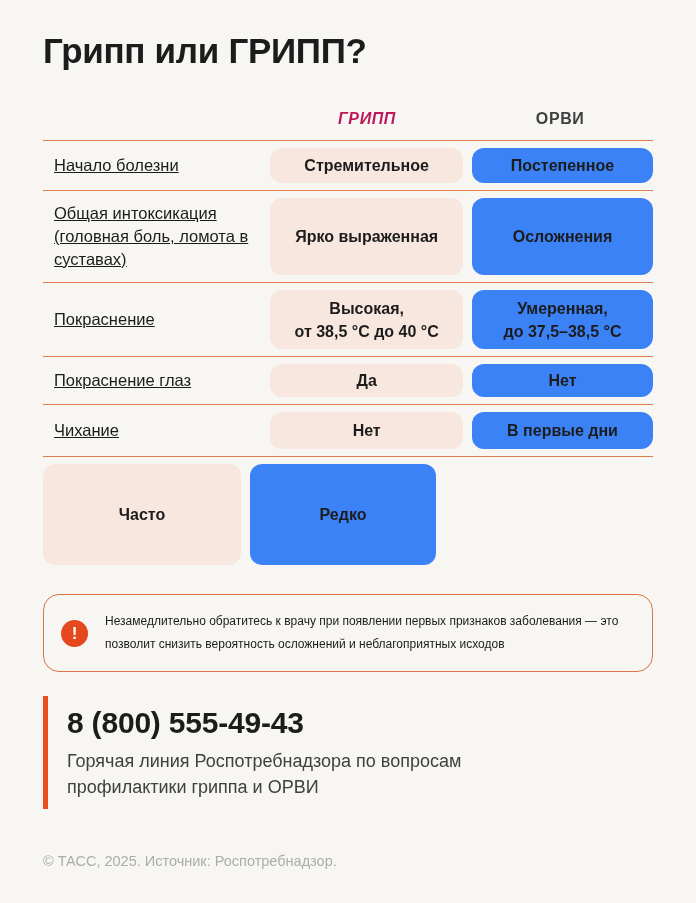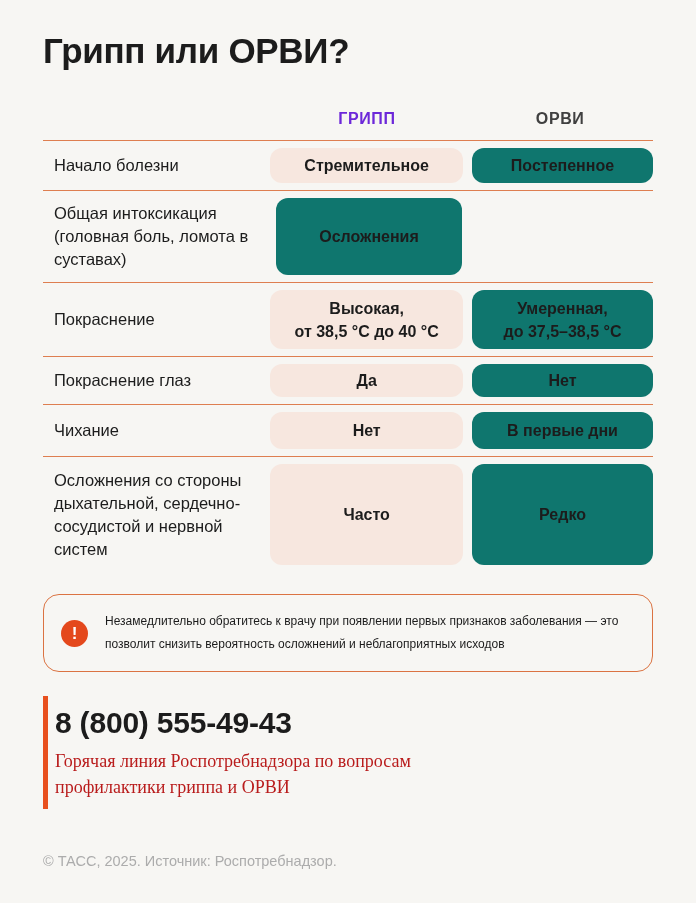--- a/index.html
+++ b/index.html
@@ -32,21 +32,21 @@
     margin-bottom: 12px;
     align-items: flex-end;
   }
   .thead .spacer { width: 233px; }
   .col-head {
     font-size: 16px;
     font-weight: 700;
     letter-spacing: 0.6px;
     text-align: center;
   }
-  .col-head.flu { width: 183px; margin-right: 9px; color: #6d28d9; }
+  .col-head.flu { width: 183px; margin-right: 9px; color: #be185d; font-style: italic; }
   .col-head.arvi { width: 186px; color: #404040; }
 
   
   .trow {
     display: flex;
     align-items: stretch;
     border-top: 1px solid #DE7E50;
     padding: 7px 0;
   }
   .r1 { min-height: 50px; }
@@ -57,35 +57,36 @@
   .r6 { min-height: 116px; }
   .row-label {
     width: 233px;
     display: flex;
     align-items: center;
     font-size: 16.5px;
     font-weight: 500;
     line-height: 23px;
     padding-left: 11px;
     padding-right: 11px;
+    text-decoration: underline;
   }
   .cell {
     display: flex;
     align-items: center;
     justify-content: center;
     text-align: center;
     border-radius: 12px;
     font-size: 16px;
     font-weight: 700;
     line-height: 23px;
     white-space: pre-line;
     color: #1C1C1C;
   }
   .cell.flu { width: 198px; margin-right: 9px; background: #F7E7DF; }
-  .cell.arvi { width: 186px; background: #0f766e; }
+  .cell.arvi { width: 186px; background: #3b82f6; }
 
   
   .warning {
     margin-top: 22px;
     border: 1.5px solid #DB7342;
     border-radius: 16px;
     display: flex;
     align-items: center;
     gap: 17px;
     padding: 13px 20px 13px 17px;
@@ -110,72 +111,72 @@
     font-size: 12px;
     font-weight: 400;
     line-height: 23px;
     max-width: 520px;
   }
 
   
   .hotline {
     margin-top: 24px;
     border-left: 5px solid #E8501E;
-    padding-left: 7px;
+    padding-left: 19px;
     min-height: 113px;
     display: flex;
     flex-direction: column;
     justify-content: center;
   }
   .hotline-phone {
     font-size: 30px;
     font-weight: 700;
     letter-spacing: -0.2px;
     color: #1C1C1C;
   }
   .hotline-desc {
     margin-top: 8px;
     font-size: 18px;
     line-height: 26px;
-    color: #b91c1c;
+    color: #404040;
     max-width: 430px;
-    font-family: Liberation Serif, serif;
   }
 
   
   .footer {
     margin-top: 44px;
     font-size: 14.5px;
     color: #ACACAC;
   }
 </style>
 </head>
 <body>
 
 <div class="page">
   <div class="content">
 
-    <h1 class="title">Грипп или ОРВИ?</h1>
+    <h1 class="title">Грипп или ГРИПП?</h1>
 
     <div class="thead">
       <div class="spacer"></div>
       <div class="col-head flu">ГРИПП</div>
       <div class="col-head arvi">ОРВИ</div>
     </div>
 
     <div class="table">
 
       <div class="trow r1">
         <div class="row-label">Начало болезни</div>
         <div class="cell flu">Стремительное</div>
         <div class="cell arvi">Постепенное</div>
       </div>
 
       <div class="trow r2">
         <div class="row-label">Общая интоксикация (головная боль, ломота в суставах)</div>
+        <div class="cell flu">Ярко выраженная</div>
         <div class="cell arvi">Осложнения</div>
       </div>
 
       <div class="trow r3">
         <div class="row-label">Покраснение</div>
         <div class="cell flu">Высокая,
 от 38,5 °C до 40 °C</div>
         <div class="cell arvi">Умеренная,
 до 37,5–38,5 °C</div>
       </div>
@@ -186,21 +187,20 @@
         <div class="cell arvi">Нет</div>
       </div>
 
       <div class="trow r5">
         <div class="row-label">Чихание</div>
         <div class="cell flu">Нет</div>
         <div class="cell arvi">В первые дни</div>
       </div>
 
       <div class="trow r6">
-        <div class="row-label">Осложнения со стороны дыхательной, сердечно-сосудистой и нервной систем</div>
         <div class="cell flu">Часто</div>
         <div class="cell arvi">Редко</div>
       </div>
 
     </div>
 
     <div class="warning">
       <div class="warning-icon">!</div>
       <div class="warning-text">Незамедлительно обратитесь к врачу при появлении первых признаков заболевания — это позволит снизить вероятность осложнений и неблагоприятных исходов</div>
     </div>

